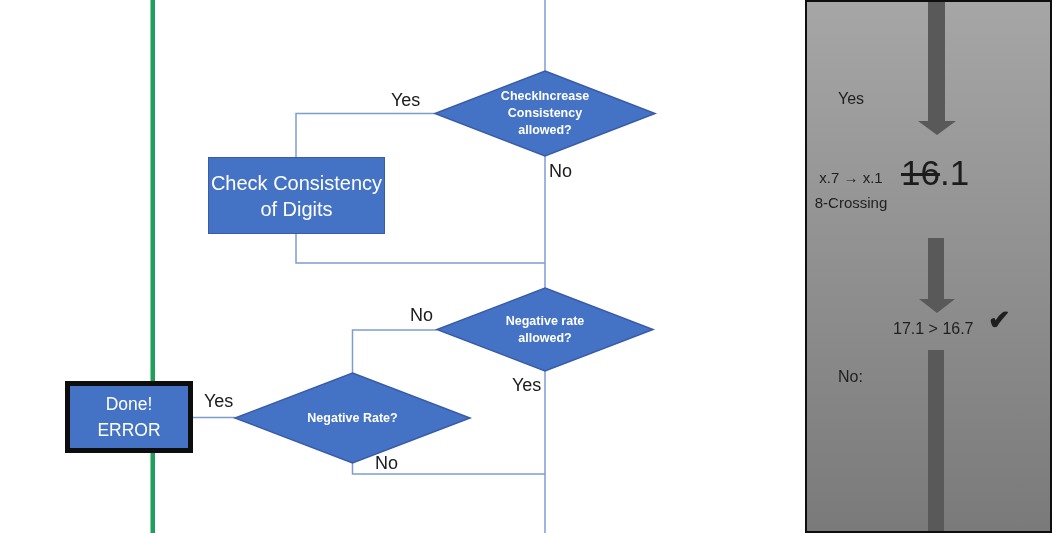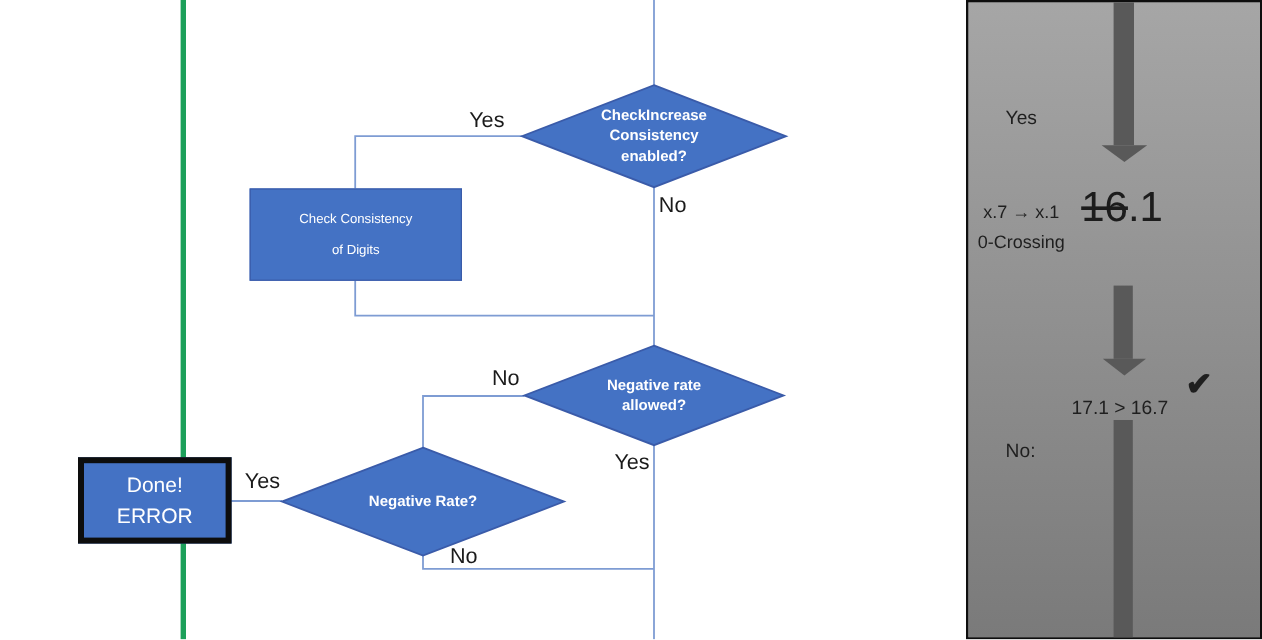--- a/index.html
+++ b/index.html
@@ -17,21 +17,21 @@
     white-space:pre-line; pointer-events:none;
   }
   .diamond-text { font-size:12.5px; line-height:17px; font-weight:600; }
   .edge-label {
     position:absolute; color:#1a1a1a; font-size:18px; line-height:20px;
   }
   .process-box {
     position:absolute; box-sizing:border-box;
     background:var(--shape_fill); border:1.5px solid var(--shape_border);
     display:flex; align-items:center; justify-content:center;
-    color:#ffffff; font-size:11px; line-height:26px;
+    color:#ffffff; font-size:20px; line-height:26px;
     text-align:center; white-space:pre-line;
   }
   .terminal-box {
     position:absolute; box-sizing:border-box;
     background:var(--shape_fill); border:5px solid #0d0d0d;
     display:flex; align-items:center; justify-content:center;
     color:#ffffff; font-size:17.5px; line-height:26px;
     text-align:center; white-space:pre-line;
   }
 
@@ -70,21 +70,21 @@
     <polyline class="connector" points="352.5,463 352.5,474 545,474"></polyline>
     <line class="connector" x1="235" y1="417.5" x2="173" y2="417.5"></line>
 
     <polygon class="diamond" points="545,71 655,113.5 545,156 435,113.5"></polygon>
     <polygon class="diamond" points="545,288 653,329.5 545,371 437,329.5"></polygon>
     <polygon class="diamond" points="352.5,373 470,418 352.5,463 235,418"></polygon>
   </svg>
 
   <div class="node-label diamond-text" style="left:455px; top:88px; width:180px;">CheckIncrease
 Consistency
-enabled?</div>
+allowed?</div>
 
   <div class="process-box" style="left:208px; top:157px; width:177px; height:77px;">Check Consistency
 of Digits</div>
 
   <div class="node-label diamond-text" style="left:460px; top:313px; width:170px;">Negative rate
 allowed?</div>
 
   <div class="node-label diamond-text" style="left:270px; top:410px; width:165px;">Negative Rate?</div>
 
   <div class="terminal-box" style="left:65px; top:381px; width:128px; height:72px;">Done!
@@ -98,29 +98,29 @@
   <div class="edge-label" style="left:375px; top:453px;">No</div>
 
   <div class="side-panel">
 
     <div class="shaft" style="left:121px; top:0; width:17px; height:119px;"></div>
     <div class="head" style="left:111px; top:119px;"></div>
 
     <div class="panel-small" style="left:31px; top:88px;">Yes</div>
 
     <div class="rule-line" style="top:166px;">x.7 → x.1</div>
-    <div class="rule-line" style="top:191px;">0-Crossing</div>
+    <div class="rule-line" style="top:191px;">8-Crossing</div>
 
     <div class="big-values">
       <div><span class="struck">16</span><span>.1</span></div>
     </div>
 
     <div class="shaft" style="left:121px; top:236px; width:16px; height:61px;"></div>
     <div class="head" style="left:112px; top:297px; border-left-width:18px; border-right-width:18px;"></div>
 
     <div class="panel-small" style="left:31px; top:318px;margin-top:48px;">No:</div>
-    <div class="panel-small" style="left:86px; top:330px;">17.1 &gt; 16.7</div>
+    <div class="panel-small" style="left:86px; top:318px;">17.1 &gt; 16.7</div>
     <div class="check-mark" style="left:181px; top:303px;">✔</div>
 
     <div class="shaft" style="left:121px; top:348px; width:16px; bottom:0;"></div>
   </div>
 
 </div>
 
 </body></html>

